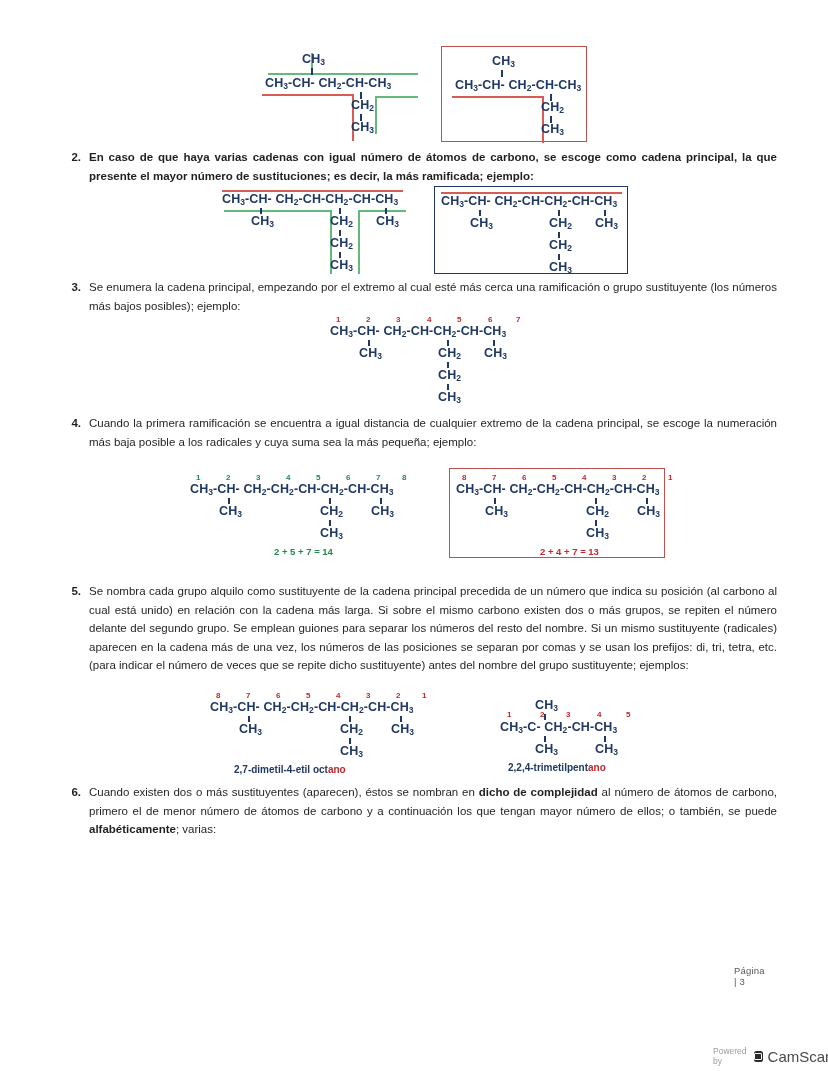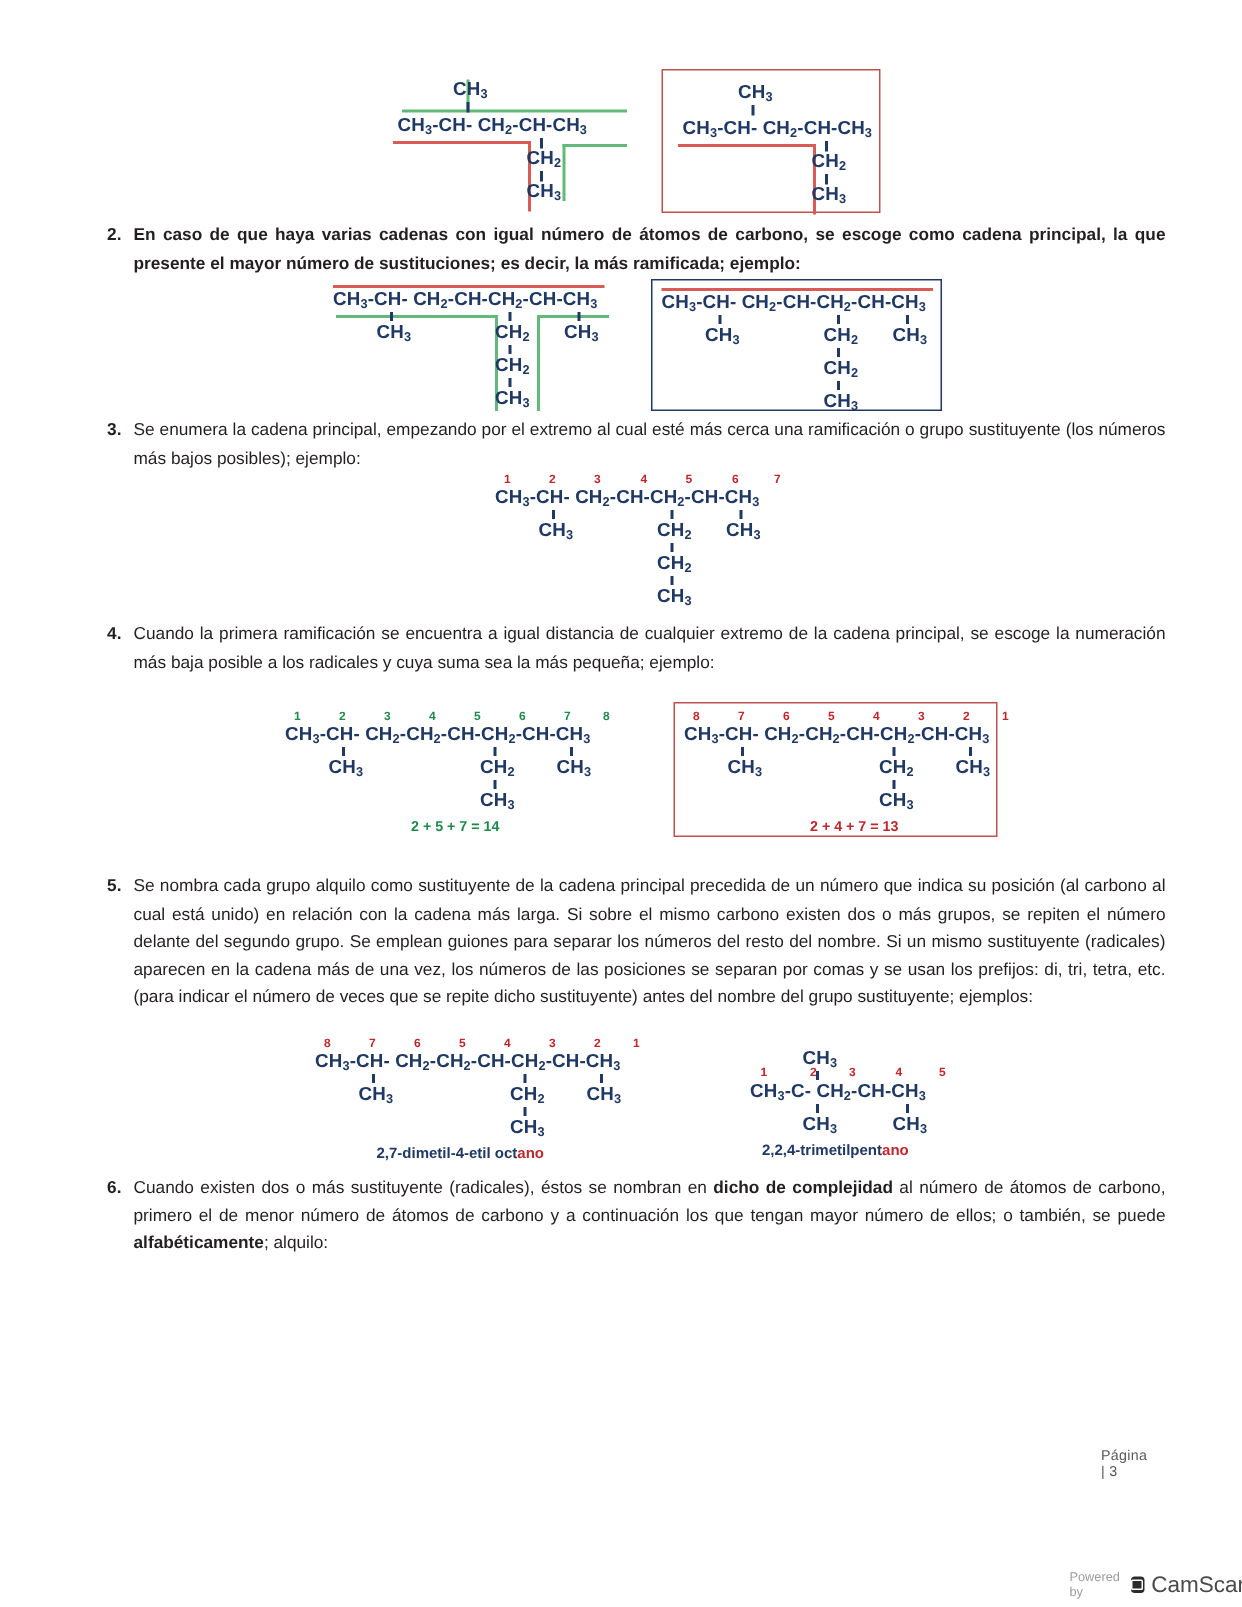--- a/index.html
+++ b/index.html
@@ -356,21 +356,21 @@
     <div class="formula" style="left:29px; top:30px;">CH<sub>3</sub></div>
 
     <div class="bond-v" style="left:139px; top:24px; height:6px;"></div>
     <div class="formula" style="left:130px; top:30px;">CH<sub>2</sub></div>
     <div class="bond-v" style="left:139px; top:46px; height:6px;"></div>
     <div class="formula" style="left:130px; top:52px;">CH<sub>3</sub></div>
 
     <div class="bond-v" style="left:190px; top:24px; height:6px;"></div>
     <div class="formula" style="left:181px; top:30px;">CH<sub>3</sub></div>
 
-    <div class="namelabel" style="left:41px; top:72px;text-align:right;">
+    <div class="namelabel" style="left:24px; top:72px;text-align:right;">
       <span>2,7-dimetil-4-etil oct</span><span class="r">ano</span>
     </div>
   </div>
 
   <div class="diagram" style="left:500px; top:698px; width:145px; height:80px;">
     <div class="formula" style="left:35px; top:0px;">CH<sub>3</sub></div>
     <div class="bond-v" style="left:44px; top:16px; height:6px;"></div>
 
     <div class="idx red" style="left:7px;   top:13px;">1</div>
     <div class="idx red" style="left:40px;  top:13px;">2</div>
@@ -387,21 +387,21 @@
     <div class="formula" style="left:95px; top:44px;">CH<sub>3</sub></div>
 
     <div class="namelabel" style="left:8px; top:64px;">
       <span>2,2,4-trimetilpent</span><span class="r">ano</span>
     </div>
   </div>
 
   <div class="rule" style="left:55px; top:783px; width:722px;">
     <div class="rule-num">6.</div>
     <div class="rule-body" style="width:694px;">
-      <span>Cuando existen dos o más sustituyente (radicales), éstos se nombran en </span><b>dicho de complejidad</b><span> al número de átomos de carbono, primero el de menor número de átomos de carbono y a continuación los que tengan mayor número de ellos; o también, se puede </span><b>alfabéticamente</b><span>; alquilo:</span>
+      <span>Cuando existen dos o más sustituyentes (aparecen), éstos se nombran en </span><b>dicho de complejidad</b><span> al número de átomos de carbono, primero el de menor número de átomos de carbono y a continuación los que tengan mayor número de ellos; o también, se puede </span><b>alfabéticamente</b><span>; varias:</span>
     </div>
   </div>
 
   <div class="page-number" style="left:722px; top:965px;">Página | 3</div>
 
   <div class="watermark" style="left:713px; top:1046px;">
     <span>Powered by</span>
     <span class="cs-badge">
         <span></span>
       </span>

